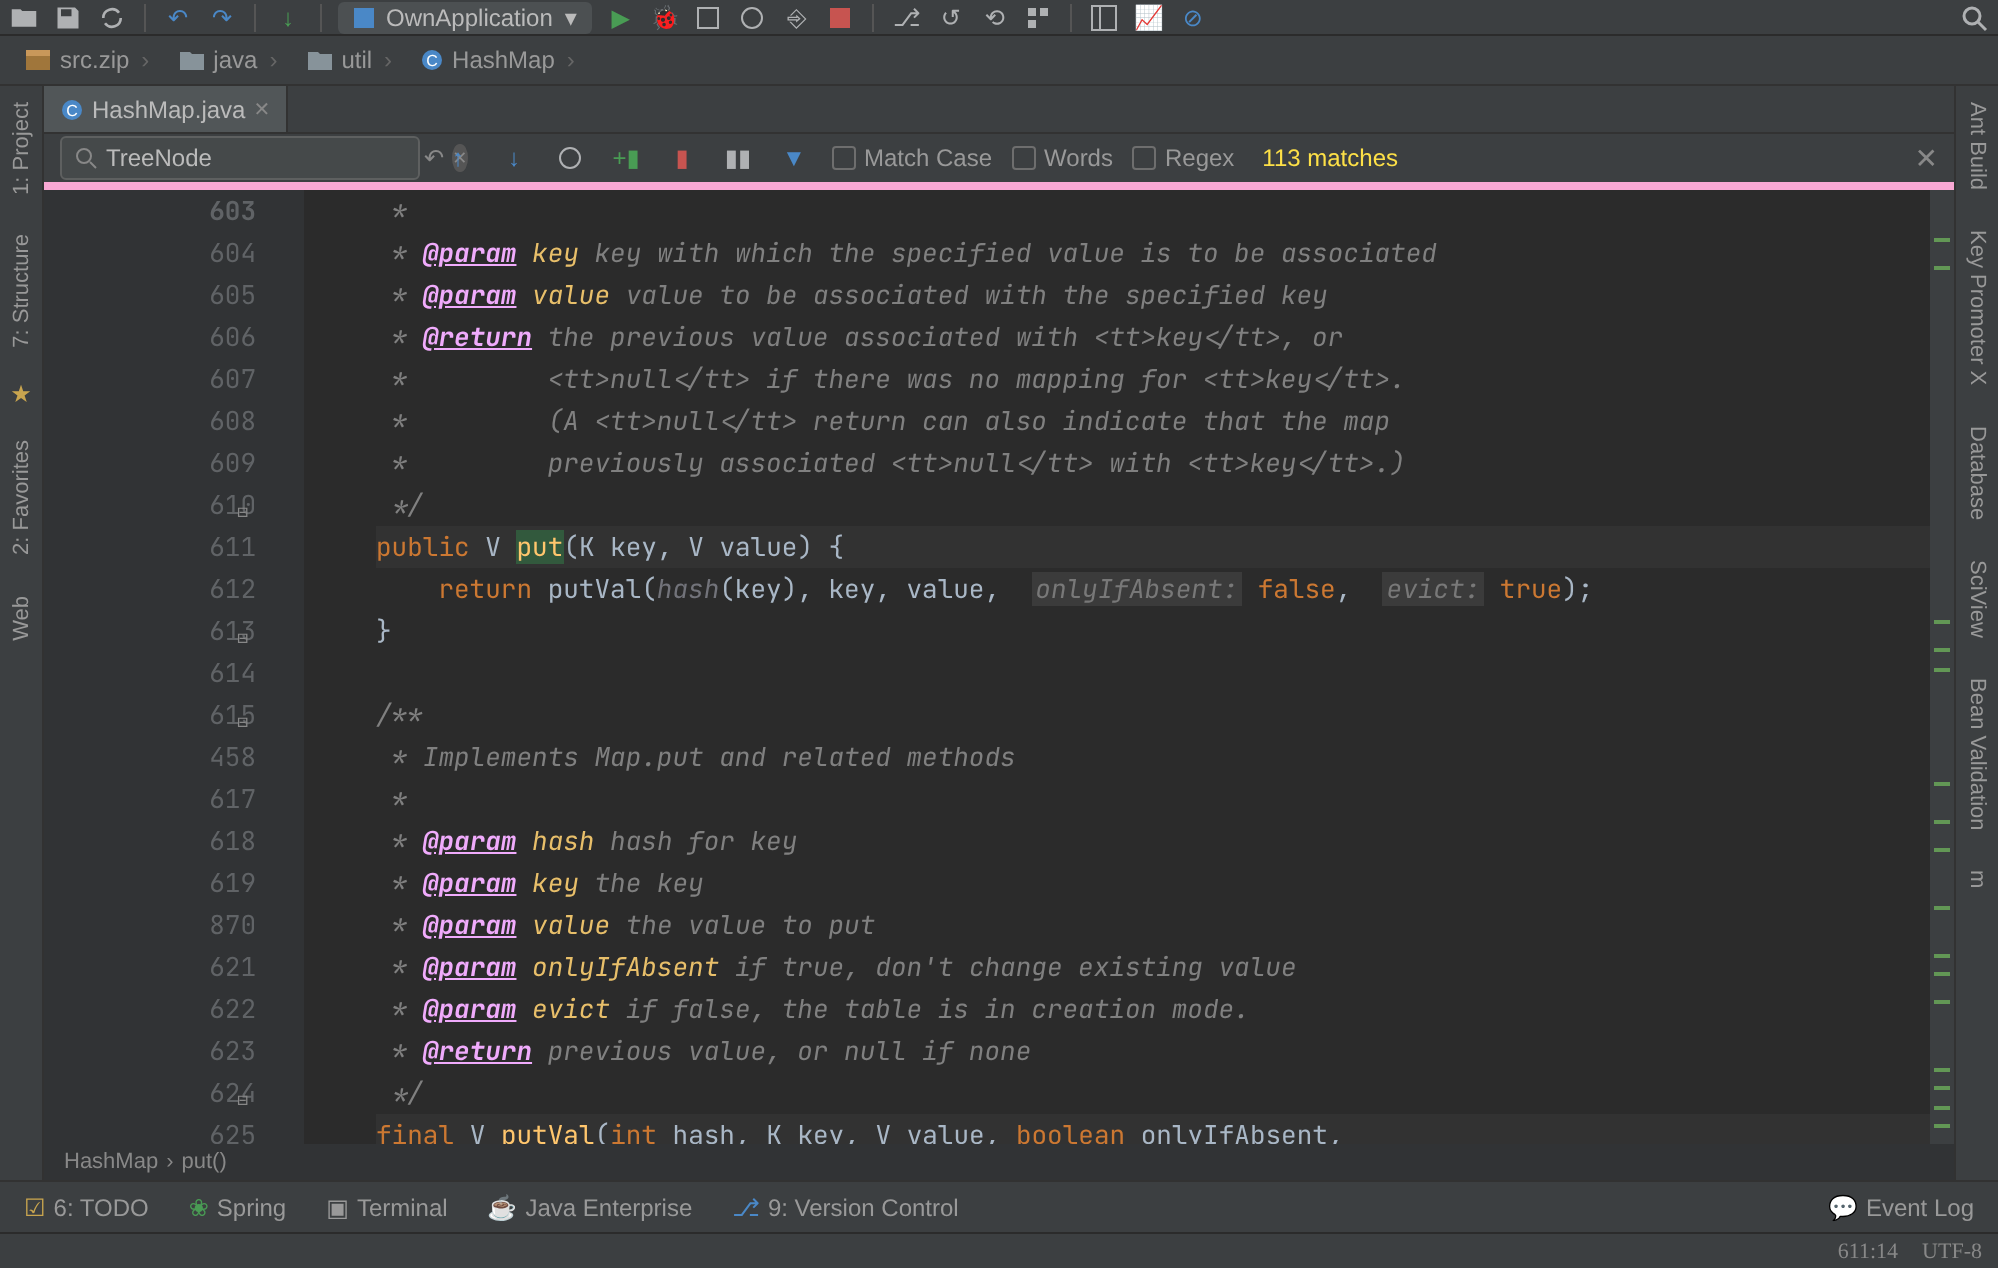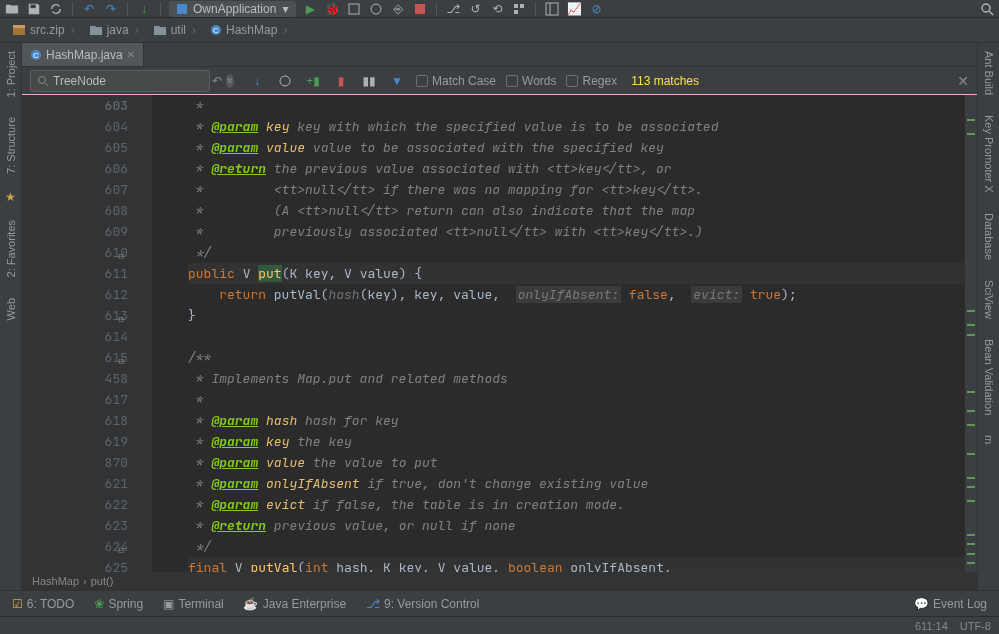--- a/index.html
+++ b/index.html
@@ -114,21 +114,21 @@
   cursor: pointer;
 }
 .tab .close { color: #888; font-size: 10px; cursor: pointer; }
 .search-bar {
   height: 28px;
   display: flex;
   align-items: center;
   padding: 0 8px;
   gap: 10px;
   background: #3c3f41;
-  border-bottom: 1px solid #f9a8d4;
+  border-bottom: 4px solid #f9a8d4;
 }
 .search-input-wrap {
   display: flex;
   align-items: center;
   background: #45494a;
   border: 1px solid #5e6060;
   border-radius: 3px;
   padding: 1px 6px;
   gap: 4px;
   width: 180px;
@@ -174,21 +174,21 @@
   padding-left: 36px;
   color: #a9b7c6;
   white-space: pre;
   overflow: hidden;
   position: relative;
 }
 .code-line { height: 21px; }
 .hl-line { background: #323232; }
 .c-comment { color: #808080; font-style: italic; }
 .c-tag { color: #e8bf6a; font-style: italic; }
-.c-tag-u { color: #84cc16; font-style: italic; font-weight: bold; text-decoration: underline; }
+.c-tag-u { color: #f0abfc; font-style: italic; font-weight: bold; text-decoration: underline; }
 .c-kw { color: #cc7832; }
 .c-type { color: #a9b7c6; }
 .c-method { color: #ffc66d; }
 .c-method-bg { background: #32593d; }
 .c-param { color: #72737a; font-style: italic; }
 .c-label { color: #787878; font-style: italic; background:#3b3b3b; padding:0 2px;}
 .scrollbar-marks {
   width: 12px;
   background: #3c3f41;
   position: relative;
@@ -220,20 +220,21 @@
   height: 18px;
   background: #3c3f41;
   display: flex;
   align-items: center;
   padding: 0 8px;
   gap: 12px;
   color: #888;
   font-size: 11px;
   border-top: 1px solid #2b2b2b;
   justify-content: flex-end;
+  font-family: Liberation Serif, serif;
 }
 svg { display: block; }
 </style>
 </head>
 <body>
 
 <div class="toolbar">
   <span class="tb-icon">
       <svg width="14" height="14" viewBox="0 0 16 16">
         <path fill="#afb1b3" d="M1 3h5l1 1h8v9H1z"></path>

